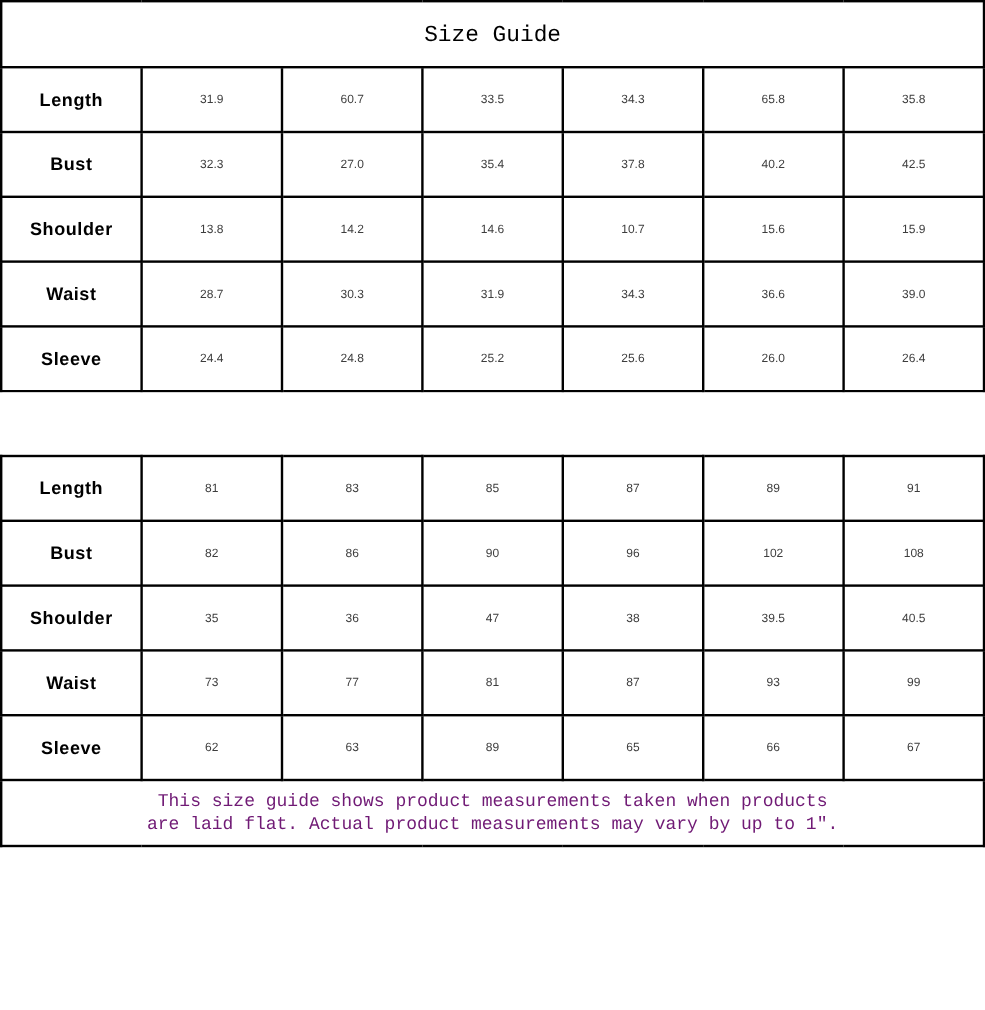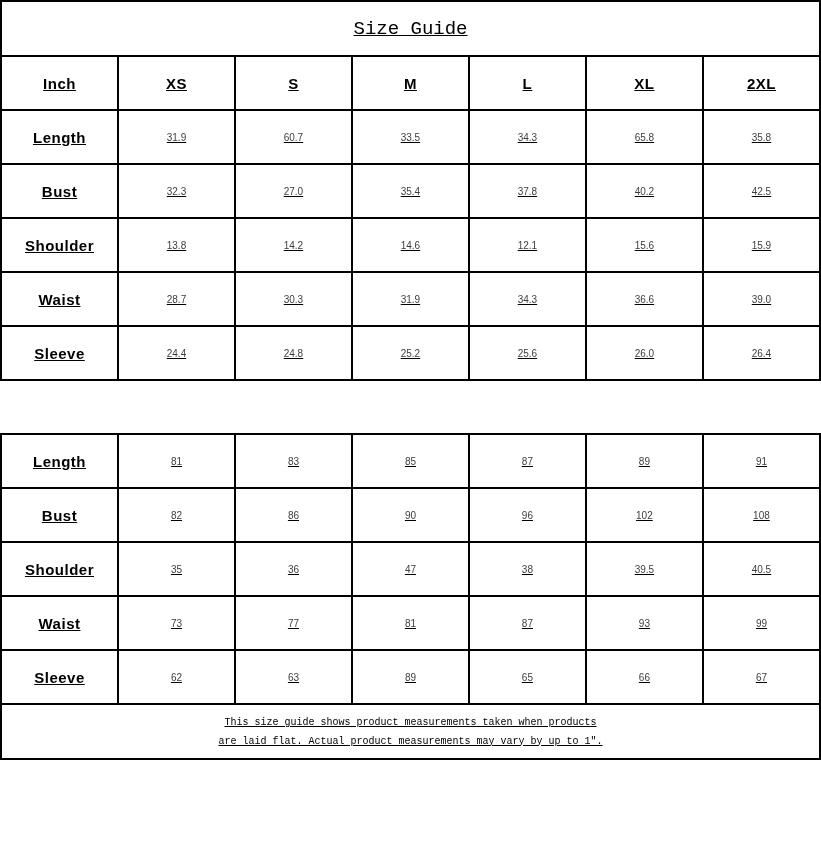--- a/index.html
+++ b/index.html
@@ -5,21 +5,20 @@
   html, body {
     margin: 0;
     padding: 0;
     background: #ffffff;
   }
   .page {
     width: 821px;
     height: 842px;
     background: #ffffff;
     box-sizing: border-box;
-    text-decoration: underline;
   }
   table.sg {
     border-collapse: collapse;
     table-layout: fixed;
     width: 821px;
   }
   table.sg td {
     border: 2px solid #000000;
     padding: 0;
     text-align: center;
@@ -47,23 +46,23 @@
     font-size: 10px;
     color: #3d3d3d;
   }
   .gap {
     height: 52px;
     background: #ffffff;
   }
   .footer-cell {
     height: 53px;
     font-family: "Liberation Mono", "DejaVu Sans Mono", monospace;
-    font-size: 10px;
+    font-size: 15px;
     line-height: 19px;
-    color: #000000;
+    color: #701a75;
   }
 </style>
 </head>
 <body>
 
 <div class="page">
 
   <table class="sg">
     <colgroup>
       <col style="width:14.2857%">
@@ -73,29 +72,20 @@
         <col style="width:14.2857%">
         <col style="width:14.2857%">
       <col style="width:14.2857%">
     </colgroup>
     <tbody>
       <tr>
         <td colspan="7" class="title-cell">Size Guide</td>
       </tr>
     </tbody>
     <tbody>
-        <tr>
-          <td class="hdr">Inch</td>
-          <td class="hdr">XS</td>
-          <td class="hdr">S</td>
-          <td class="hdr">M</td>
-          <td class="hdr">L</td>
-          <td class="hdr">XL</td>
-          <td class="hdr">2XL</td>
-        </tr>
         <tr>
           <td class="hdr">Length</td>
           <td class="val">31.9</td>
           <td class="val">60.7</td>
           <td class="val">33.5</td>
           <td class="val">34.3</td>
           <td class="val">65.8</td>
           <td class="val">35.8</td>
         </tr>
         <tr>
@@ -105,21 +95,21 @@
           <td class="val">35.4</td>
           <td class="val">37.8</td>
           <td class="val">40.2</td>
           <td class="val">42.5</td>
         </tr>
         <tr>
           <td class="hdr">Shoulder</td>
           <td class="val">13.8</td>
           <td class="val">14.2</td>
           <td class="val">14.6</td>
-          <td class="val">12.1</td>
+          <td class="val">10.7</td>
           <td class="val">15.6</td>
           <td class="val">15.9</td>
         </tr>
         <tr>
           <td class="hdr">Waist</td>
           <td class="val">28.7</td>
           <td class="val">30.3</td>
           <td class="val">31.9</td>
           <td class="val">34.3</td>
           <td class="val">36.6</td>

